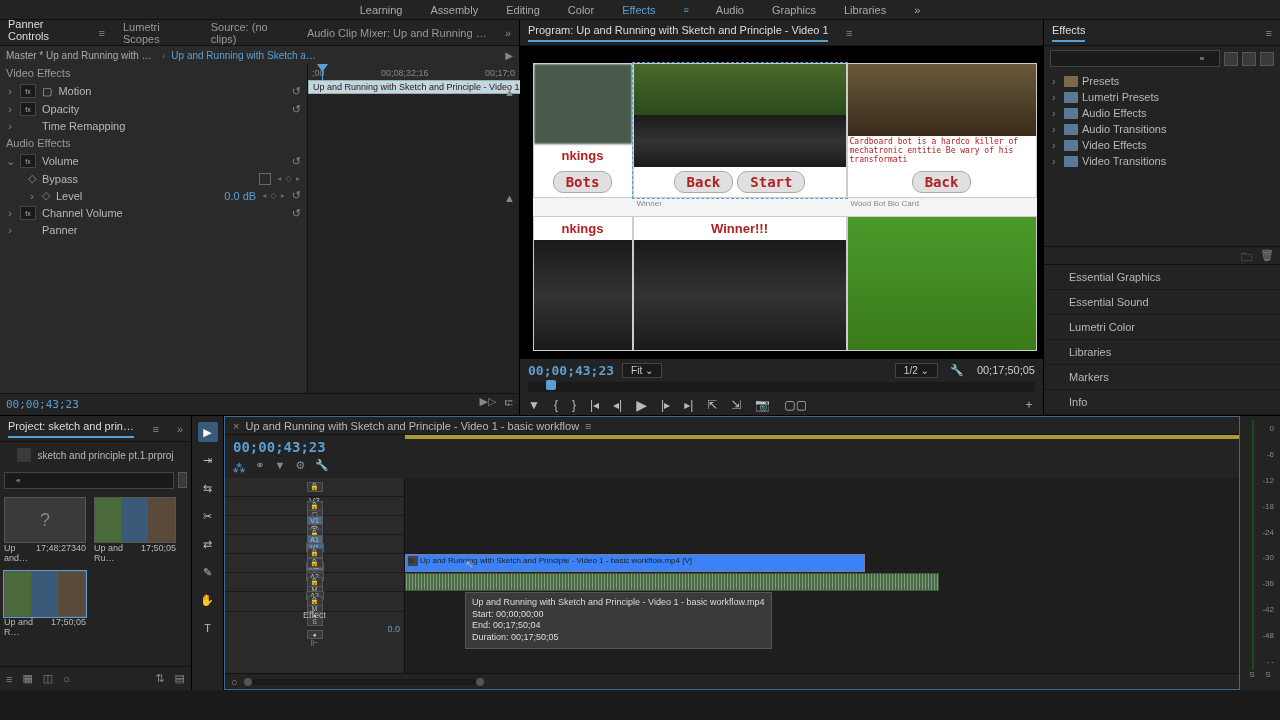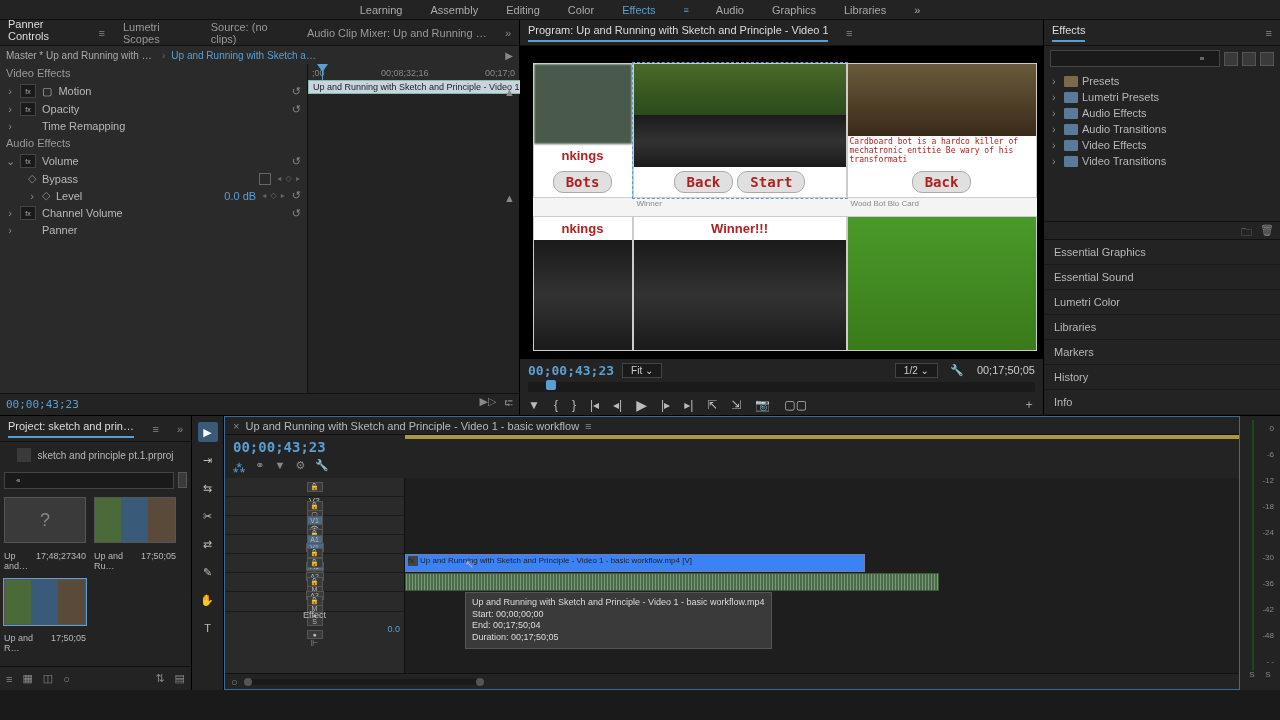--- a/index.html
+++ b/index.html
@@ -71,35 +71,35 @@
 
 .panel-fx { width:236px; background:#232323; display:flex; flex-direction:column; }
 .fx-search { padding:4px 6px; display:flex; gap:4px; align-items:center; }
 .fx-search input { flex:1; background:#1a1a1a; border:1px solid #444; color:#ccc; padding:2px 18px 2px 4px; font-size:10px; }
 .fx-search .ic { width:14px; height:14px; background:#3a3a3a; border:1px solid #555; }
 .fx-tree { flex:1; padding:2px 4px; }
 .fx-tree .item { display:flex; align-items:center; gap:4px; padding:2px 4px; cursor:pointer; }
 .fx-tree .item .tw { color:#888; width:8px; }
 .fx-tree .item .folder { width:14px; height:11px; background:#5a7a9a; border-radius:1px; }
 .fx-links { border-top:1px solid #111; }
-.fx-links div { padding:6px 10px; border-bottom:1px solid #1a1a1a; cursor:pointer; }
+.fx-links div { padding:6px 25px; border-bottom:1px solid #1a1a1a; cursor:pointer; }
 
 
 .panel-proj { width:192px; background:#232323; border-right:1px solid #000; display:flex; flex-direction:column; }
 .proj-name { padding:6px; text-align:center; font-size:10px; display:flex; align-items:center; gap:6px; justify-content:center; }
 .proj-name .ic { width:14px; height:14px; background:#3a3a3a; }
 .proj-search { padding:4px; display:flex; gap:4px; }
 .proj-search input { flex:1; background:#1a1a1a; border:1px solid #444; padding:2px 18px 2px 4px; color:#ccc; font-size:10px; }
 .proj-search .fic { width:16px; height:16px; background:#3a3a3a; border:1px solid #555; }
 .proj-bins { flex:1; padding:4px; display:flex; flex-wrap:wrap; gap:8px; align-content:flex-start; }
 .bin { width:82px; }
 .bin .thumb { width:82px; height:46px; background:#3a3a3a; border:1px solid #555; position:relative; }
 .bin .thumb.seq { background:linear-gradient(90deg,#4a6a3a 33%,#3a5a7a 33% 66%,#5a4a3a 66%); }
 .bin .thumb .qm { position:absolute; top:50%; left:50%; transform:translate(-50%,-50%); color:#888; font-size:18px; }
-.bin .meta { display:flex; justify-content:space-between; font-size:9px; padding-top:8px; }
+.bin .meta { display:flex; justify-content:space-between; font-size:9px; padding-top:0; }
 .proj-foot { height:24px; border-top:1px solid #111; display:flex; align-items:center; gap:10px; padding:0 6px; }
 .proj-foot span { color:#888; cursor:pointer; }
 
 
 .panel-tools { width:32px; background:#232323; border-right:1px solid #000; display:flex; flex-direction:column; align-items:center; gap:8px; padding:6px 0; }
 .tool { width:20px; height:20px; display:flex; align-items:center; justify-content:center; color:#bbb; cursor:pointer; border-radius:2px; }
 .tool.active { background:#3a5a7a; color:#fff; }
 
 
 .panel-tl { flex:1; background:#232323; border:1px solid #3a6a9a; display:flex; flex-direction:column; }
@@ -369,21 +369,20 @@
     <div style="height:18px;border-top:1px solid #111;display:flex;justify-content:flex-end;gap:8px;padding:2px 6px;color:#888">
       <span>🗀</span>
       <span>🗑</span>
     </div>
     <div class="fx-links">
       <div>Essential Graphics</div>
       <div>Essential Sound</div>
       <div>Lumetri Color</div>
       <div>Libraries</div>
       <div>Markers</div>
-      <div>History</div>
       <div>Info</div>
     </div>
   </div>
 </div>
 
 <div class="row2">
 
   <div class="panel-proj">
     <div class="panel-tabs">
       <span class="tab active" style="max-width:130px;overflow:hidden;white-space:nowrap;text-overflow:ellipsis">Project: sketch and principle pt.1</span>

